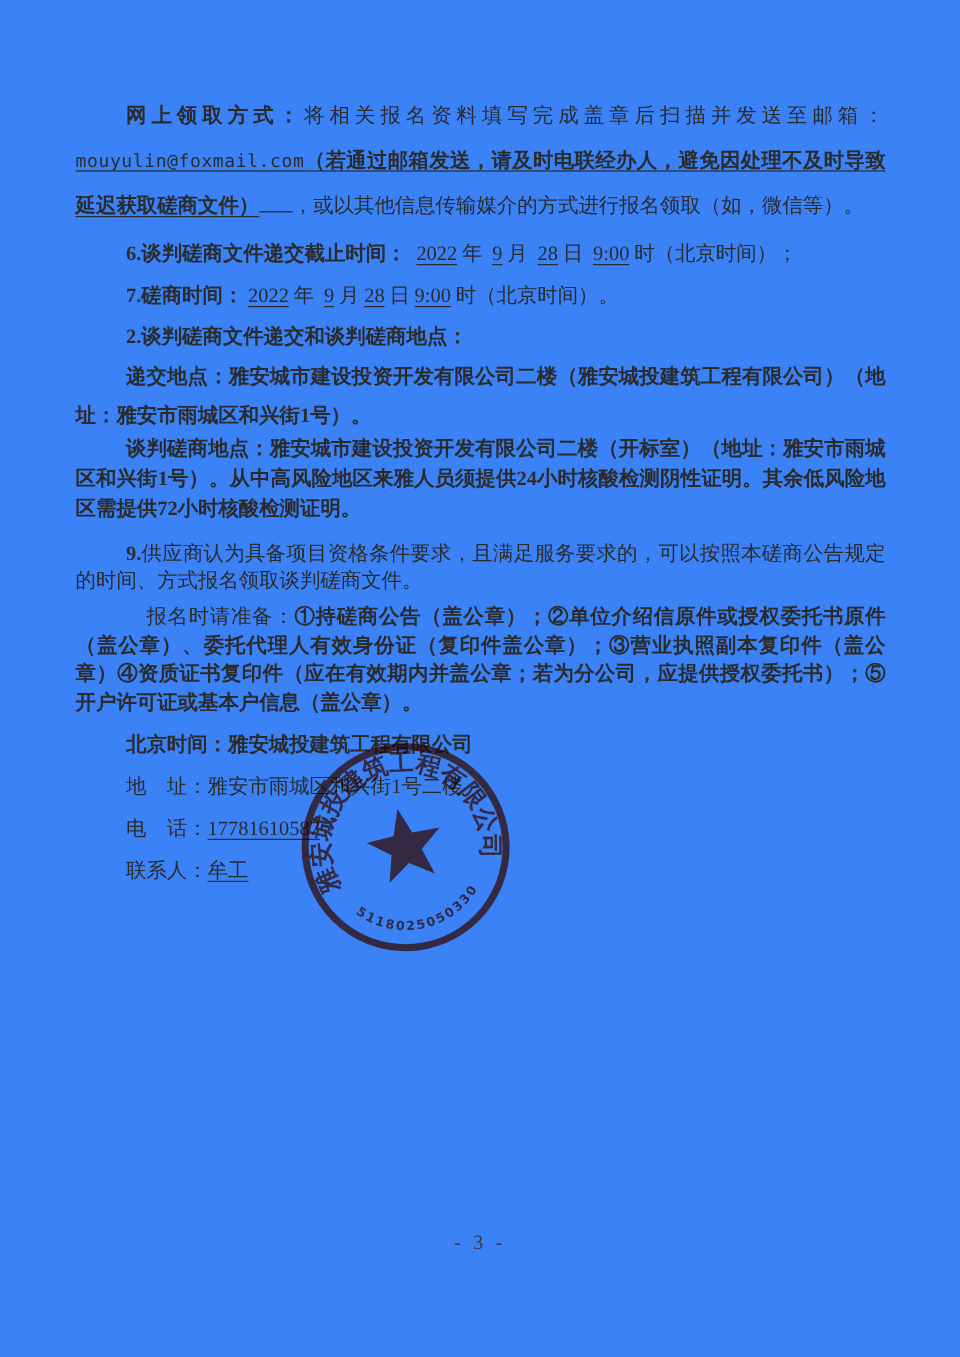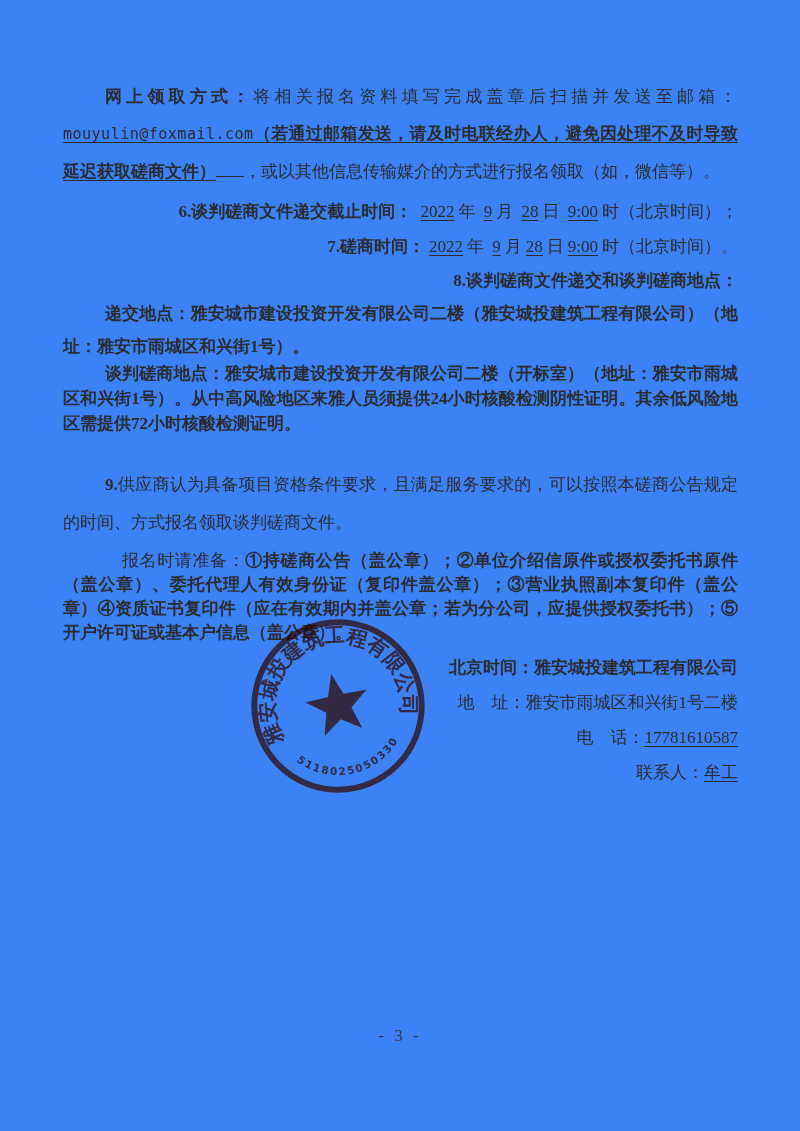--- a/index.html
+++ b/index.html
@@ -9,36 +9,36 @@
     background:#3b82f6;
     font-family:"Liberation Serif","DejaVu Serif",serif;
     color:#2b2b2b;
     overflow:hidden;
   }
   .content{
     position:absolute;
     left:63px;right:62px;top:78px;
     font-size:17px;
   }
-  p{margin:0;text-align:right;}
+  p{margin:0;}
   .jf{text-align:justify;text-justify:inter-ideograph;}
   .b{font-weight:bold;}
   .u{text-decoration:underline;text-underline-offset:3px;}
   .u-pad{padding:0 4px;}
   .para-1{line-height:37px;text-indent:42px;}
   .para-1 .spaced{letter-spacing:1.5px;}
   .email{font-family:"DejaVu Sans Mono","Liberation Mono",monospace;font-size:15px;letter-spacing:0.5px;}
   .u-gap{display:inline-block;width:28px;border-bottom:1.5px solid #2b2b2b;height:14px;}
   .item{line-height:24px;text-indent:42px;font-size:17px;}
   .item-6{margin-top:10px;}
   .item-7{margin-top:11px;}
   .item-8{margin-top:10px;margin-bottom:4px;}
   .para-delivery{line-height:33px;text-indent:42px;}
   .para-negotiation{line-height:25px;text-indent:42px;margin-top:-2px;}
-  .para-item9{line-height:38px;text-indent:42px;margin-top:30px;}
+  .para-item9{line-height:22px;text-indent:42px;margin-top:15px;}
   .para-signup{line-height:24px;text-indent:59px;margin-top:7px;}
   .item-10{margin-top:4px;}
   .contact-line{line-height:24px;text-indent:42px;margin-top:11px;}
   .page-number{
     position:absolute;left:0;right:0;top:1026px;
     text-align:center;font-size:17px;letter-spacing:3px;color:#3a3a3a;
   }
   .seal{
     position:absolute;left:247px;top:615px;
     width:182px;height:182px;
@@ -63,21 +63,21 @@
       <span class="u u-pad">9</span><span>月</span>
       <span class="u u-pad">28</span><span>日</span>
       <span class="u u-pad">9:00</span><span>时（北京时间）；</span>
     </p>
 
     <p class="item item-7">
       <span class="b">7.磋商时间：</span><span class="u u-pad">2022</span><span>年</span>
       <span class="u u-pad">9</span><span>月</span><span class="u u-pad">28</span><span>日</span><span class="u u-pad">9:00</span><span>时（北京时间）。</span>
     </p>
 
-    <p class="item item-8 b">8.谈判磋商文件递交和谈判磋商地点：</p>
+    <p class="item item-8 b">2.谈判磋商文件递交和谈判磋商地点：</p>
 
     <p class="para-delivery jf b">递交地点：雅安城市建设投资开发有限公司二楼（雅安城投建筑工程有限公司）（地址：雅安市雨城区和兴街1号）。</p>
 
     <p class="para-negotiation jf b">谈判磋商地点：雅安城市建设投资开发有限公司二楼（开标室）（地址：雅安市雨城区和兴街1号）。从中高风险地区来雅人员须提供24小时核酸检测阴性证明。其余低风险地区需提供72小时核酸检测证明。</p>
 
     <p class="para-item9 jf">
       <span class="b">9.</span><span>供应商认为具备项目资格条件要求，且满足服务要求的，可以按照本磋商公告规定的时间、方式报名领取谈判磋商文件。</span>
     </p>
 
     <p class="para-signup jf">

